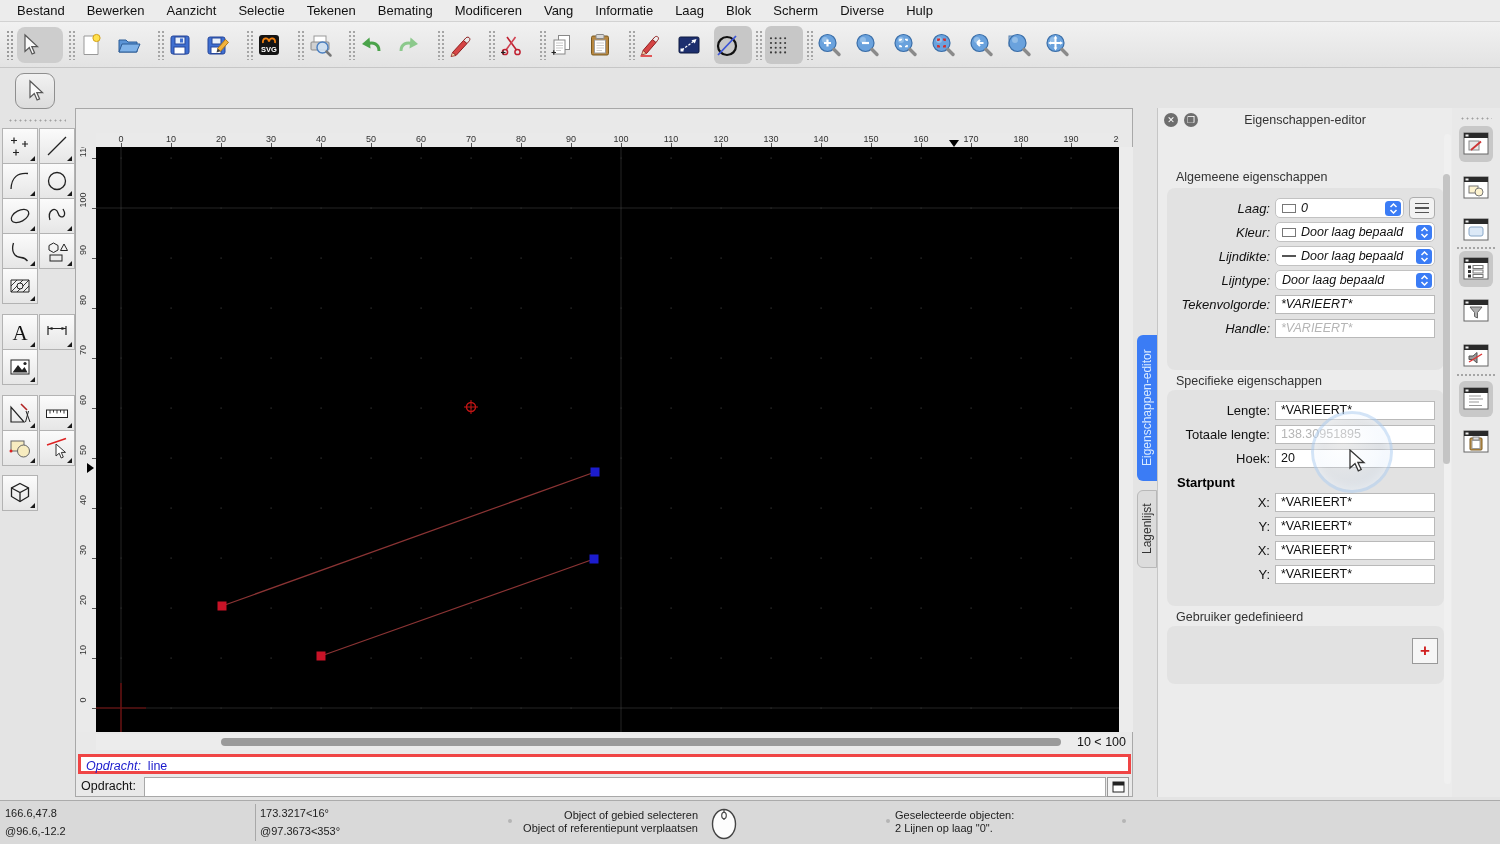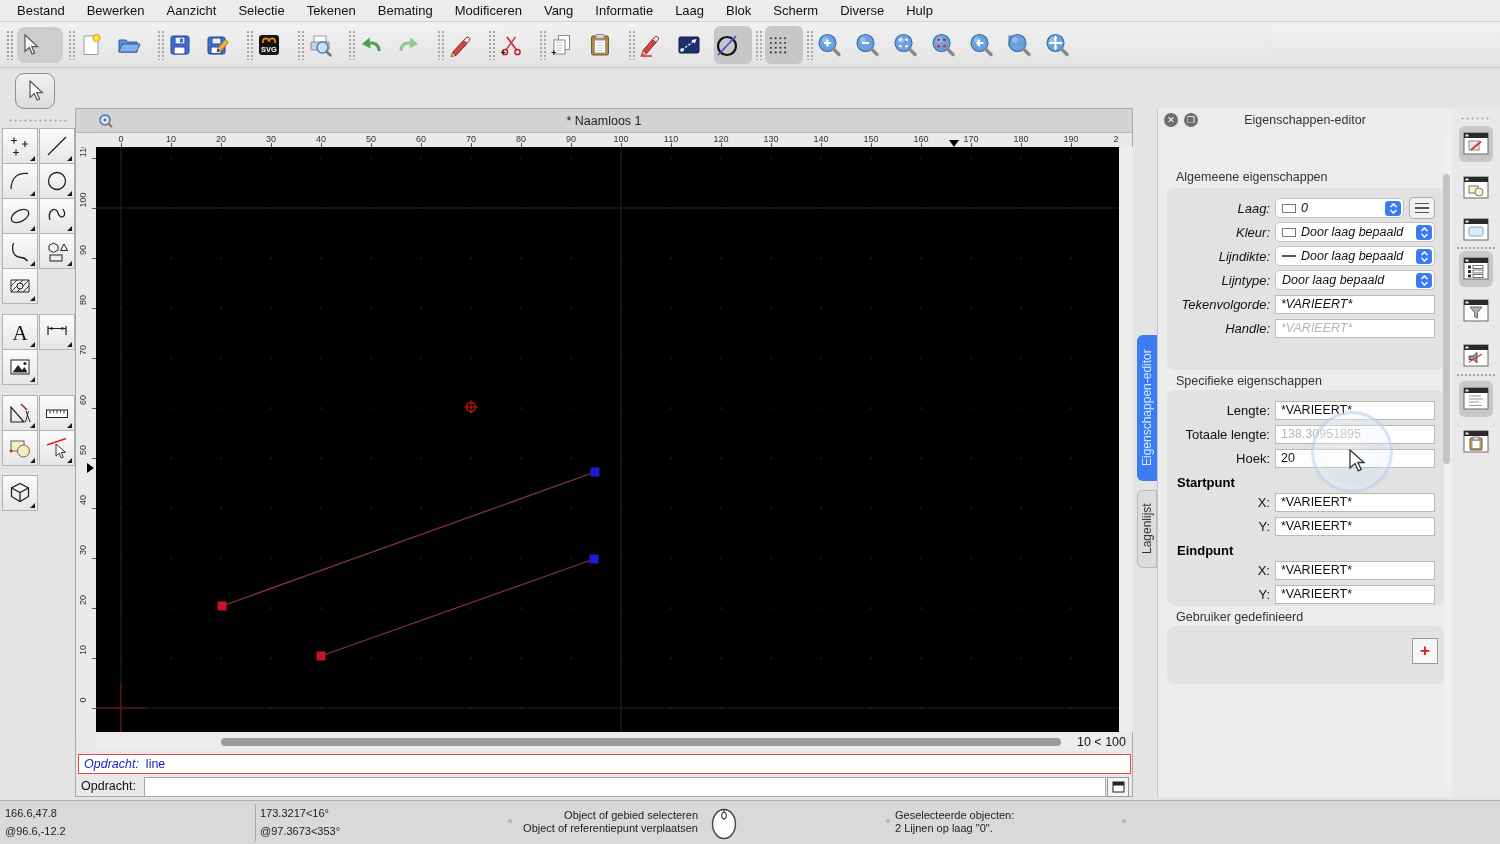--- a/index.html
+++ b/index.html
@@ -55,21 +55,21 @@
   .vlbl { position:absolute; left:2px; font-size:9px; color:#333; writing-mode:vertical-rl; }
   .vtick { position:absolute; right:0; width:4px; height:1px; background:#555; }
   .vmark { position:absolute; left:11px; width:0; height:0; border-top:5px solid transparent;
     border-bottom:5px solid transparent; border-left:7px solid #000; }
   .draw-canvas { position:absolute; left:20px; top:38px; width:1023px; height:585px; background:#000; }
   .vtrack { position:absolute; left:1043px; top:38px; width:14px; height:585px; background:#ececec; }
   .hscroll { position:absolute; left:20px; top:625px; width:1023px; height:16px; background:#ececec; }
   .hthumb { position:absolute; left:125px; top:4px; width:840px; height:8px; border-radius:4px; background:#9b9b9b; }
   .grid-status { position:absolute; right:6px; top:626px; font-size:12.5px; color:#111; }
   .cmd-history { position:absolute; left:2px; top:645px; width:1053px; height:20px; background:#fff;
-    border:1px solid #ef4444; font-size:12.5px; color:#1a1acc; padding:2px 0 0 5px; }
+    border:3px solid #ef4444; font-size:12.5px; color:#1a1acc; padding:2px 0 0 5px; }
   .cmd-history i { font-style:italic; }
   .cmd-row { position:absolute; left:2px; top:668px; width:1053px; height:20px; }
   .cmd-label { position:absolute; left:3px; top:2px; font-size:12.5px; color:#111; }
   .cmd-input { position:absolute; left:66px; top:0; width:962px; height:20px; background:#fff; border:1px solid #a8a8a8; }
   .cmd-btn { position:absolute; right:2px; top:0; width:22px; height:20px; background:#f4f4f4;
     border:1px solid #999; display:flex; align-items:center; justify-content:center; }
 
   
   .vtab { position:absolute; left:1137px; width:20px; display:flex; align-items:center; justify-content:center;
     writing-mode:vertical-rl; transform:rotate(180deg); font-size:12px; border-radius:0 6px 6px 0; }
@@ -511,28 +511,20 @@
             <path d="M4.5 8 L13 12.5 L21.5 8 M13 12.5 V21.5" fill="none" stroke="#222" stroke-width="1.3"></path>
           </svg>
           <span class="corner"></span>
         </button>
         <div class="p-blank"></div>
       </div>
     </div>
 </div>
 
 <div class="cwin">
-  <div class="cwin-title">
-    <span class="cwin-title-icon" id="titleicon"><svg width="16" height="16" viewBox="0 0 16 16">
-          <circle cx="7" cy="7" r="5" fill="#cfe2f5" stroke="#3a70b8" stroke-width="1.4"></circle>
-          <line x1="10.5" y1="10.5" x2="14" y2="14" stroke="#a07030" stroke-width="2"></line>
-          <circle cx="7" cy="7" r="1.3" fill="#d03030"></circle>
-        </svg></span>
-    <span class="cwin-title-text">* Naamloos 1</span>
-  </div>
   <div class="hruler" id="hruler">
       <span class="hlbl" style="left:25px">0</span>
       <span class="htick" style="left:25px"></span>
       <span class="hlbl" style="left:75px">10</span>
       <span class="htick" style="left:75px"></span>
       <span class="hlbl" style="left:125px">20</span>
       <span class="htick" style="left:125px"></span>
       <span class="hlbl" style="left:175px">30</span>
       <span class="htick" style="left:175px"></span>
       <span class="hlbl" style="left:225px">40</span>
@@ -968,23 +960,20 @@
         <span class="plabel">Startpunt</span>
       </div>
       <div class="prow">
         <span class="plabel">X:</span>
         <div class="pfield">*VARIEERT*</div>
       </div>
       <div class="prow">
         <span class="plabel">Y:</span>
         <div class="pfield">*VARIEERT*</div>
       </div>
-      <div class="prow-heading">
-        <span class="plabel">Eindpunt</span>
-      </div>
       <div class="prow">
         <span class="plabel">X:</span>
         <div class="pfield">*VARIEERT*</div>
       </div>
       <div class="prow">
         <span class="plabel">Y:</span>
         <div class="pfield">*VARIEERT*</div>
       </div>
     </div>
   <div class="sec-label" style="top:502px;">Gebruiker gedefinieerd</div>

